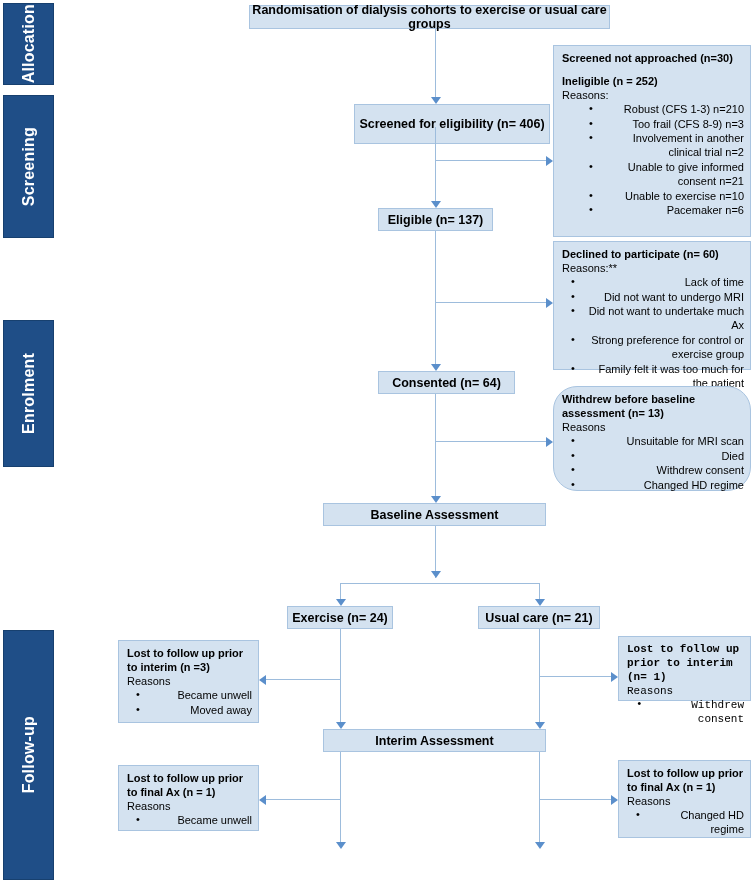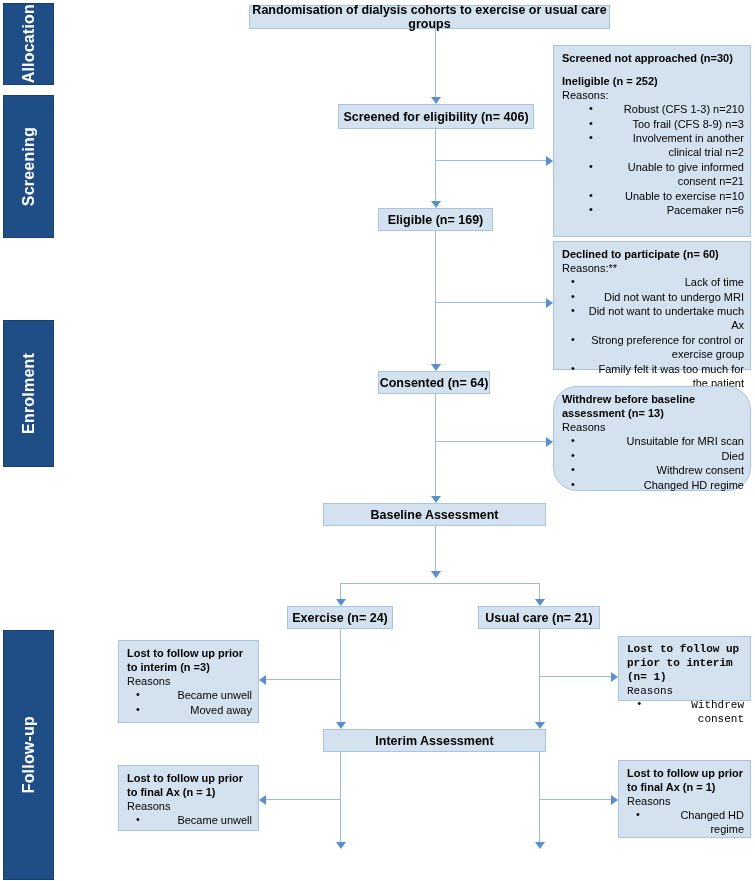--- a/index.html
+++ b/index.html
@@ -132,29 +132,29 @@
   </div>
 
   <div class="stage-bar" style="left:3px; top:630px; width:49px; height:248px;">
     <span class="stage-label">Follow-up</span>
   </div>
 
   <div class="fbox center" style="left:249px; top:5px; width:361px; height:24px;">
     <span>Randomisation of dialysis cohorts to exercise or usual care groups</span>
   </div>
 
-  <div class="fbox center" style="left:338px; top:104px; width:196px; height:25px;">
+  <div class="fbox center" style="left:354px; top:104px; width:196px; height:40px;">
     <span>Screened for eligibility (n= 406)</span>
   </div>
 
   <div class="fbox center" style="left:378px; top:208px; width:115px; height:23px;">
-    <span>Eligible (n= 169)</span>
-  </div>
-
-  <div class="fbox center" style="left:378px; top:371px; width:112px; height:23px;">
+    <span>Eligible (n= 137)</span>
+  </div>
+
+  <div class="fbox center" style="left:378px; top:371px; width:137px; height:23px;">
     <span>Consented (n= 64)</span>
   </div>
 
   <div class="fbox center" style="left:323px; top:503px; width:223px; height:23px;text-align:center;">
     <span>Baseline Assessment</span>
   </div>
 
   <div class="fbox center" style="left:287px; top:606px; width:106px; height:23px;">
     <span>Exercise (n= 24)</span>
   </div>

